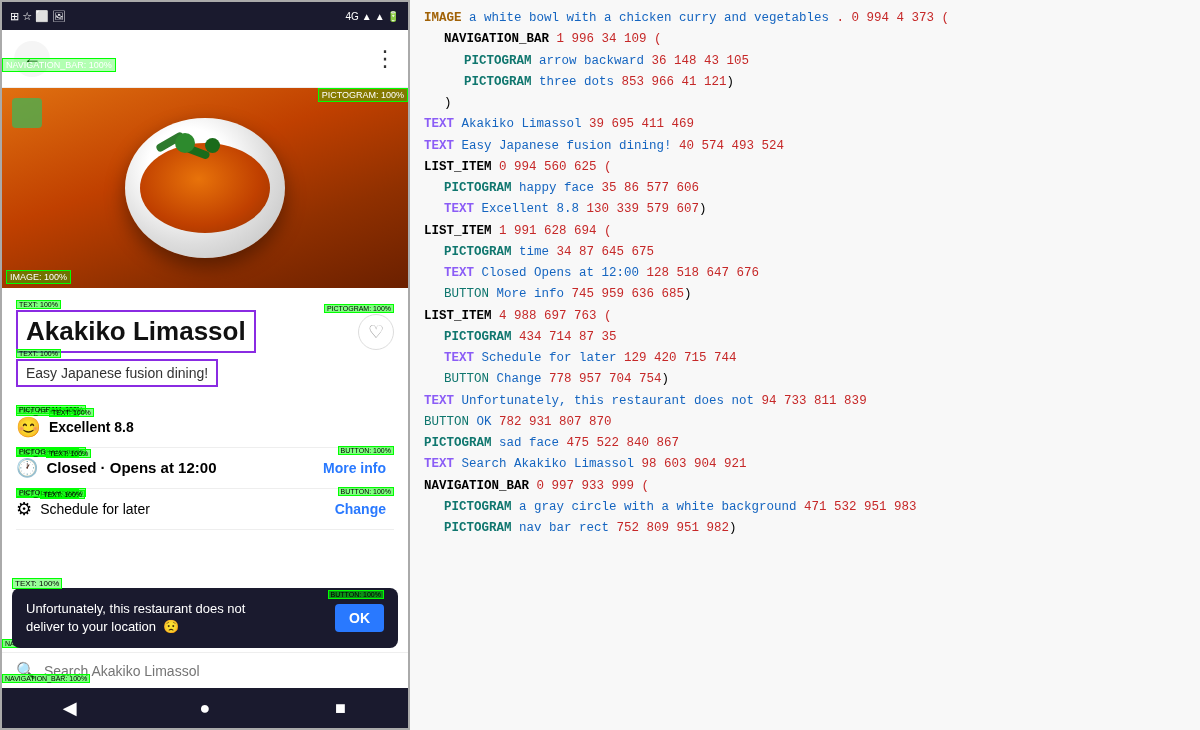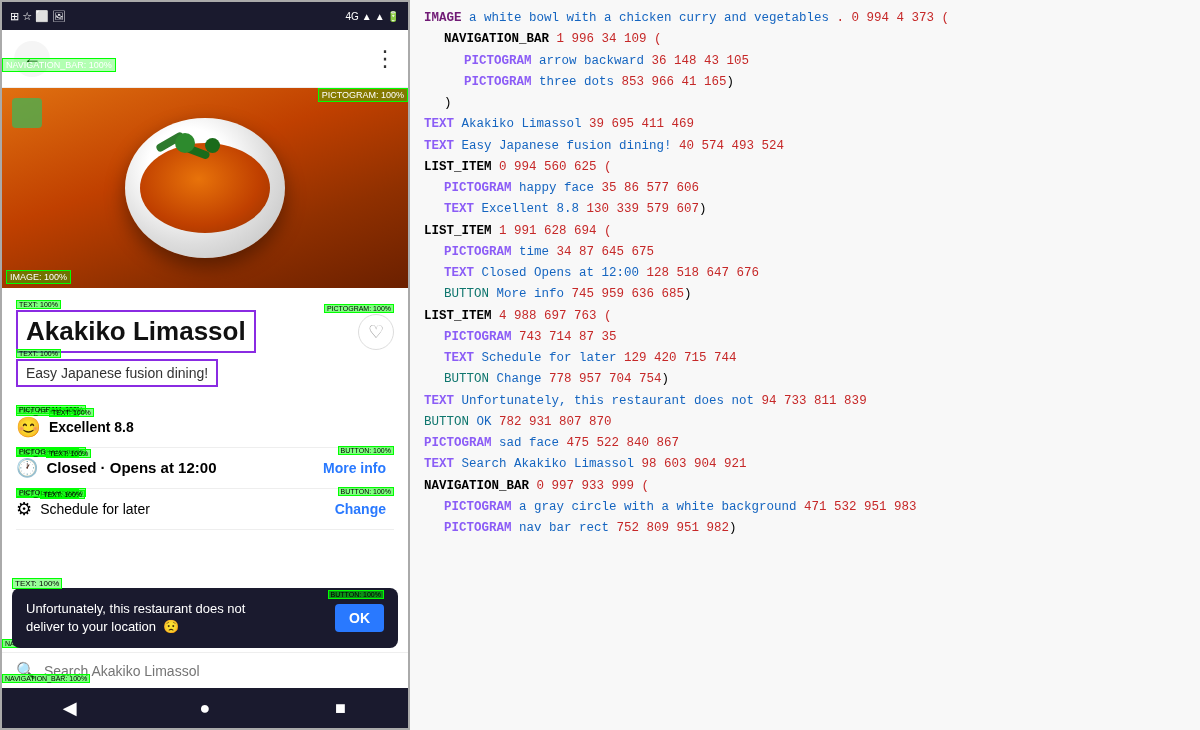--- a/index.html
+++ b/index.html
@@ -251,26 +251,26 @@
     .annotation-panel {
       flex: 1;
       height: 730px;
       background: #f8f8f8;
       overflow-y: auto;
       padding: 8px 14px;
       font-family: 'Courier New', monospace;
       font-size: 12.5px;
       line-height: 1.7;
     }
-    .ann-image { color: #701a75; font-weight: bold; }
+    .ann-image { color: #a16207; font-weight: bold; }
     .ann-nav { color: #000; font-weight: bold; }
     .ann-text { color: #8b5cf6; font-weight: bold; }
     .ann-list { color: #000; font-weight: bold; }
     .ann-button { color: #0f766e; font-weight: normal; }
-    .ann-pictogram { color: #8b5cf6; font-weight: bold; }
+    .ann-pictogram { color: #0f766e; font-weight: bold; }
     .ann-blue { color: #1565c0; }
     .ann-red { color: #c62828; }
     .ann-indent { margin-left: 20px; display: block; }
     .ann-indent2 { margin-left: 40px; display: block; }
     .ann-paren { color: #000; }
     .ann-line { display: block; }
 
     .list-row {
       position: relative;
       display: flex;
@@ -482,21 +482,21 @@
     <span class="ann-red"> 1 996 34 109 (</span>
   </span>
   <span class="ann-line ann-indent2">
     <span class="ann-pictogram">PICTOGRAM</span>
     <span class="ann-blue"> arrow backward</span>
     <span class="ann-red"> 36 148 43 105</span>
   </span>
   <span class="ann-line ann-indent2">
     <span class="ann-pictogram">PICTOGRAM</span>
     <span class="ann-blue"> three dots</span>
-    <span class="ann-red"> 853 966 41 165</span><span class="ann-paren">)</span>
+    <span class="ann-red"> 853 966 41 121</span><span class="ann-paren">)</span>
   </span>
   <span class="ann-line ann-indent"><span class="ann-paren">)</span></span>
 
   <span class="ann-line">
     <span class="ann-text">TEXT</span>
     <span class="ann-blue"> Akakiko Limassol</span>
     <span class="ann-red"> 39 695 411 469</span>
   </span>
 
 
@@ -540,21 +540,21 @@
     <span class="ann-blue"> More info</span>
     <span class="ann-red"> 745 959 636 685</span><span class="ann-paren">)</span>
   </span>
 
   <span class="ann-line">
     <span class="ann-list">LIST_ITEM</span>
     <span class="ann-red"> 4 988 697 763 (</span>
   </span>
   <span class="ann-line ann-indent">
     <span class="ann-pictogram">PICTOGRAM</span>
-    <span class="ann-red"> 743 714 87 35</span>
+    <span class="ann-red"> 434 714 87 35</span>
   </span>
   <span class="ann-line ann-indent">
     <span class="ann-text">TEXT</span>
     <span class="ann-blue"> Schedule for later</span>
     <span class="ann-red"> 129 420 715 744</span>
   </span>
   <span class="ann-line ann-indent">
     <span class="ann-button">BUTTON</span>
     <span class="ann-blue"> Change</span>
     <span class="ann-red"> 778 957 704 754</span><span class="ann-paren">)</span>

